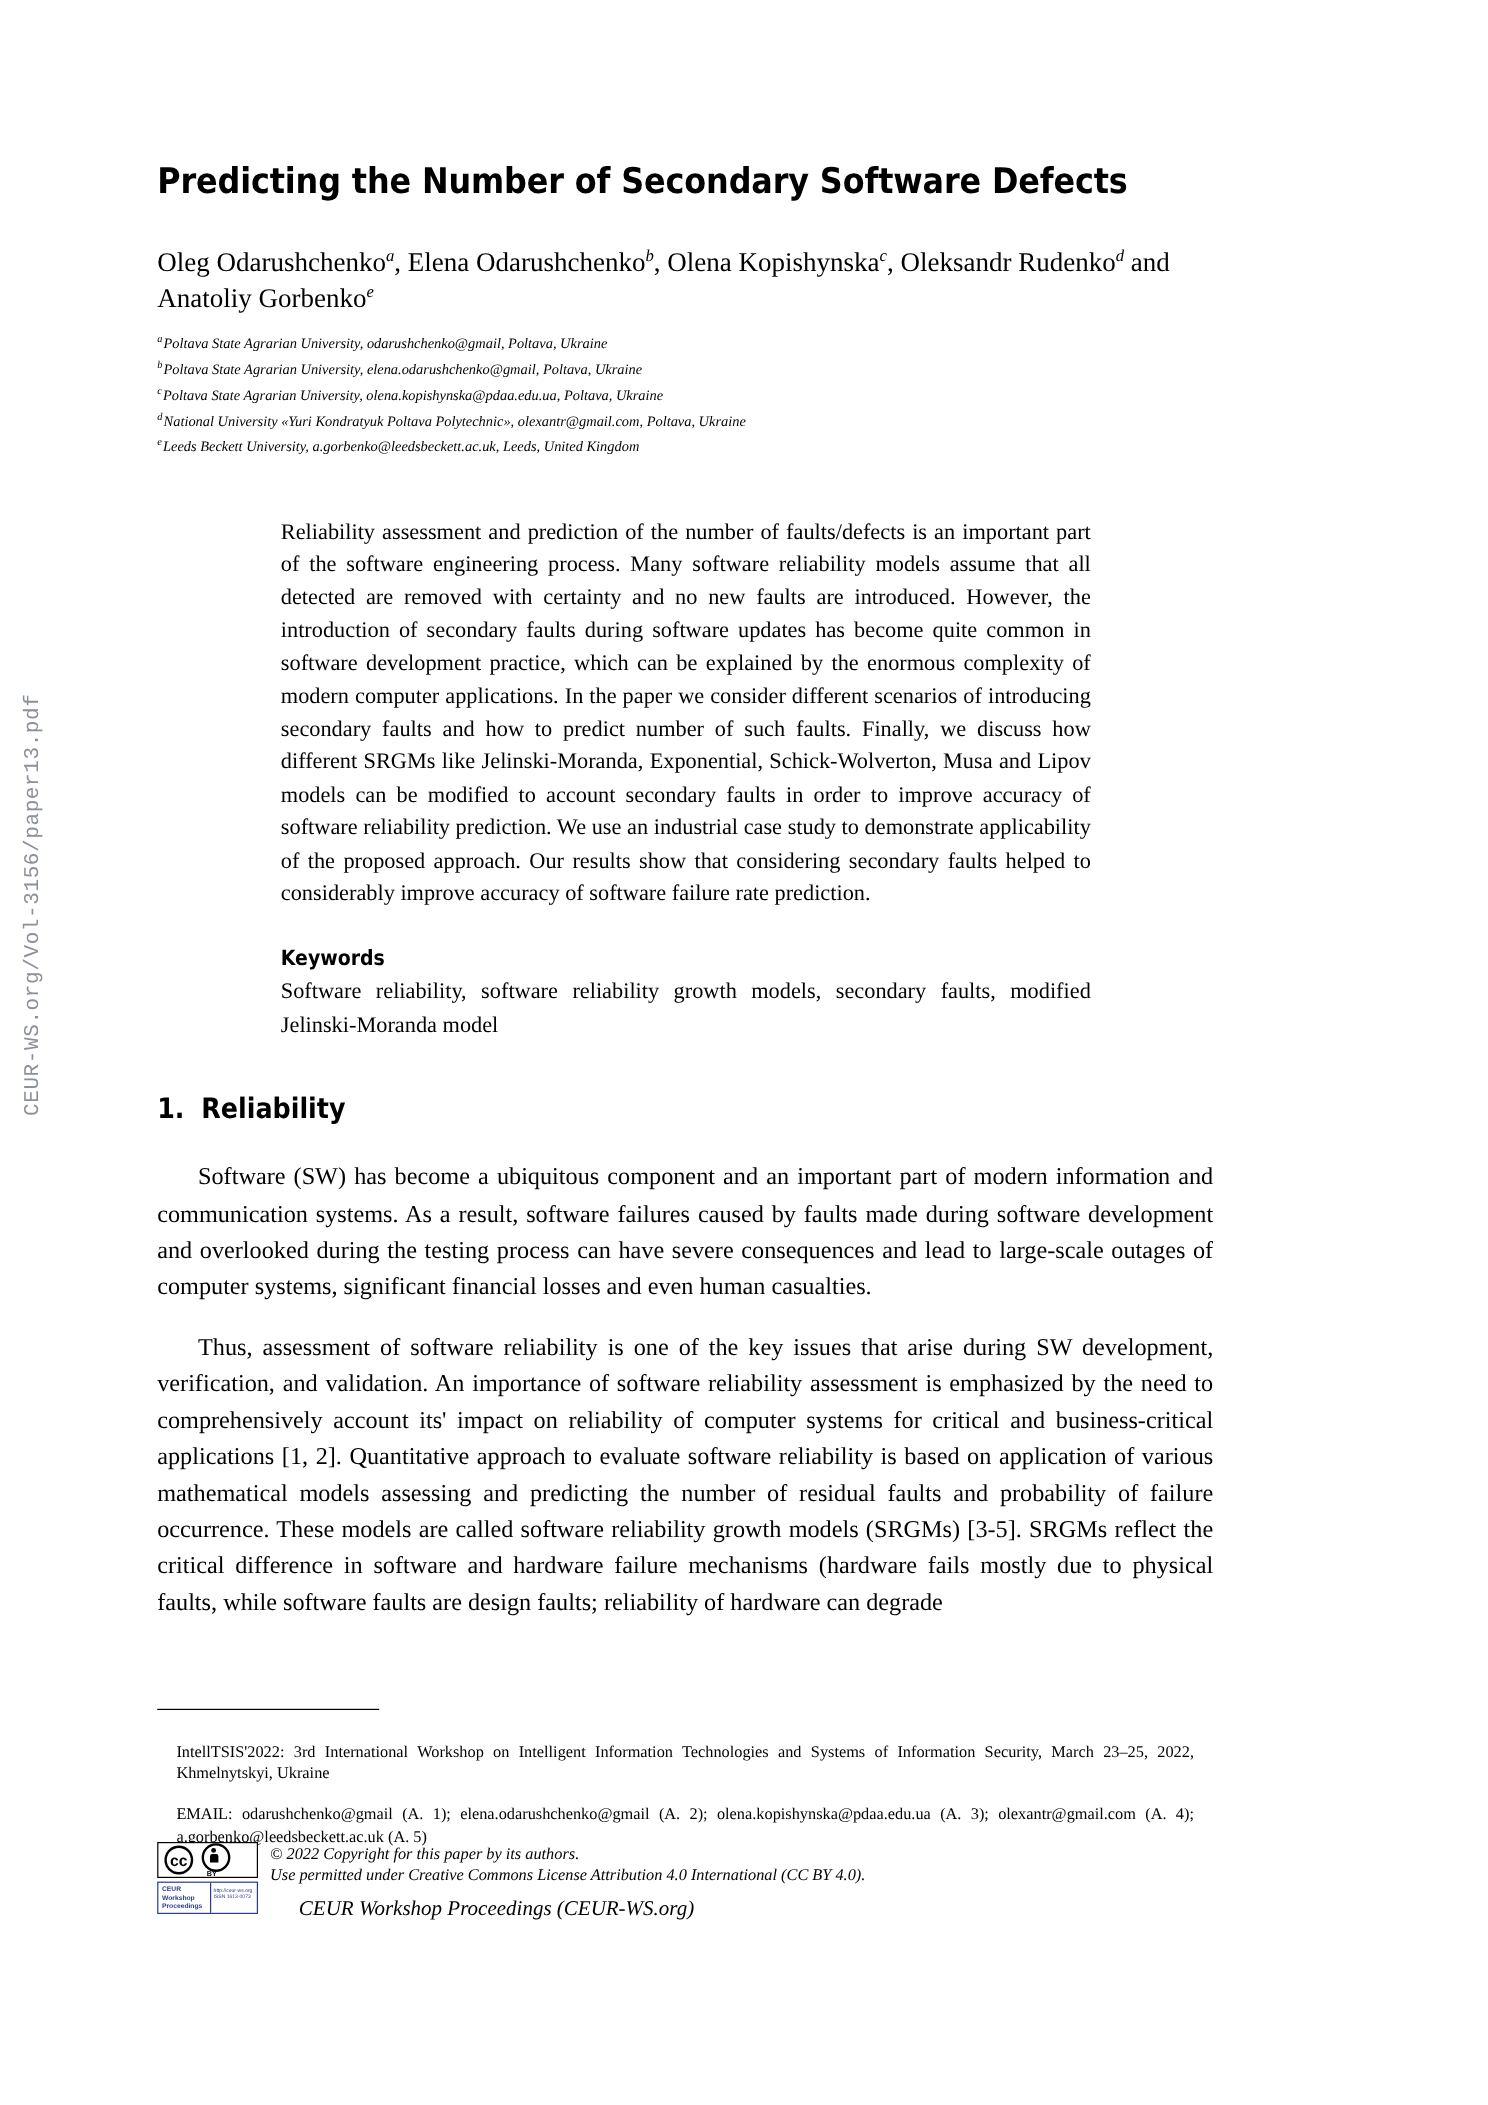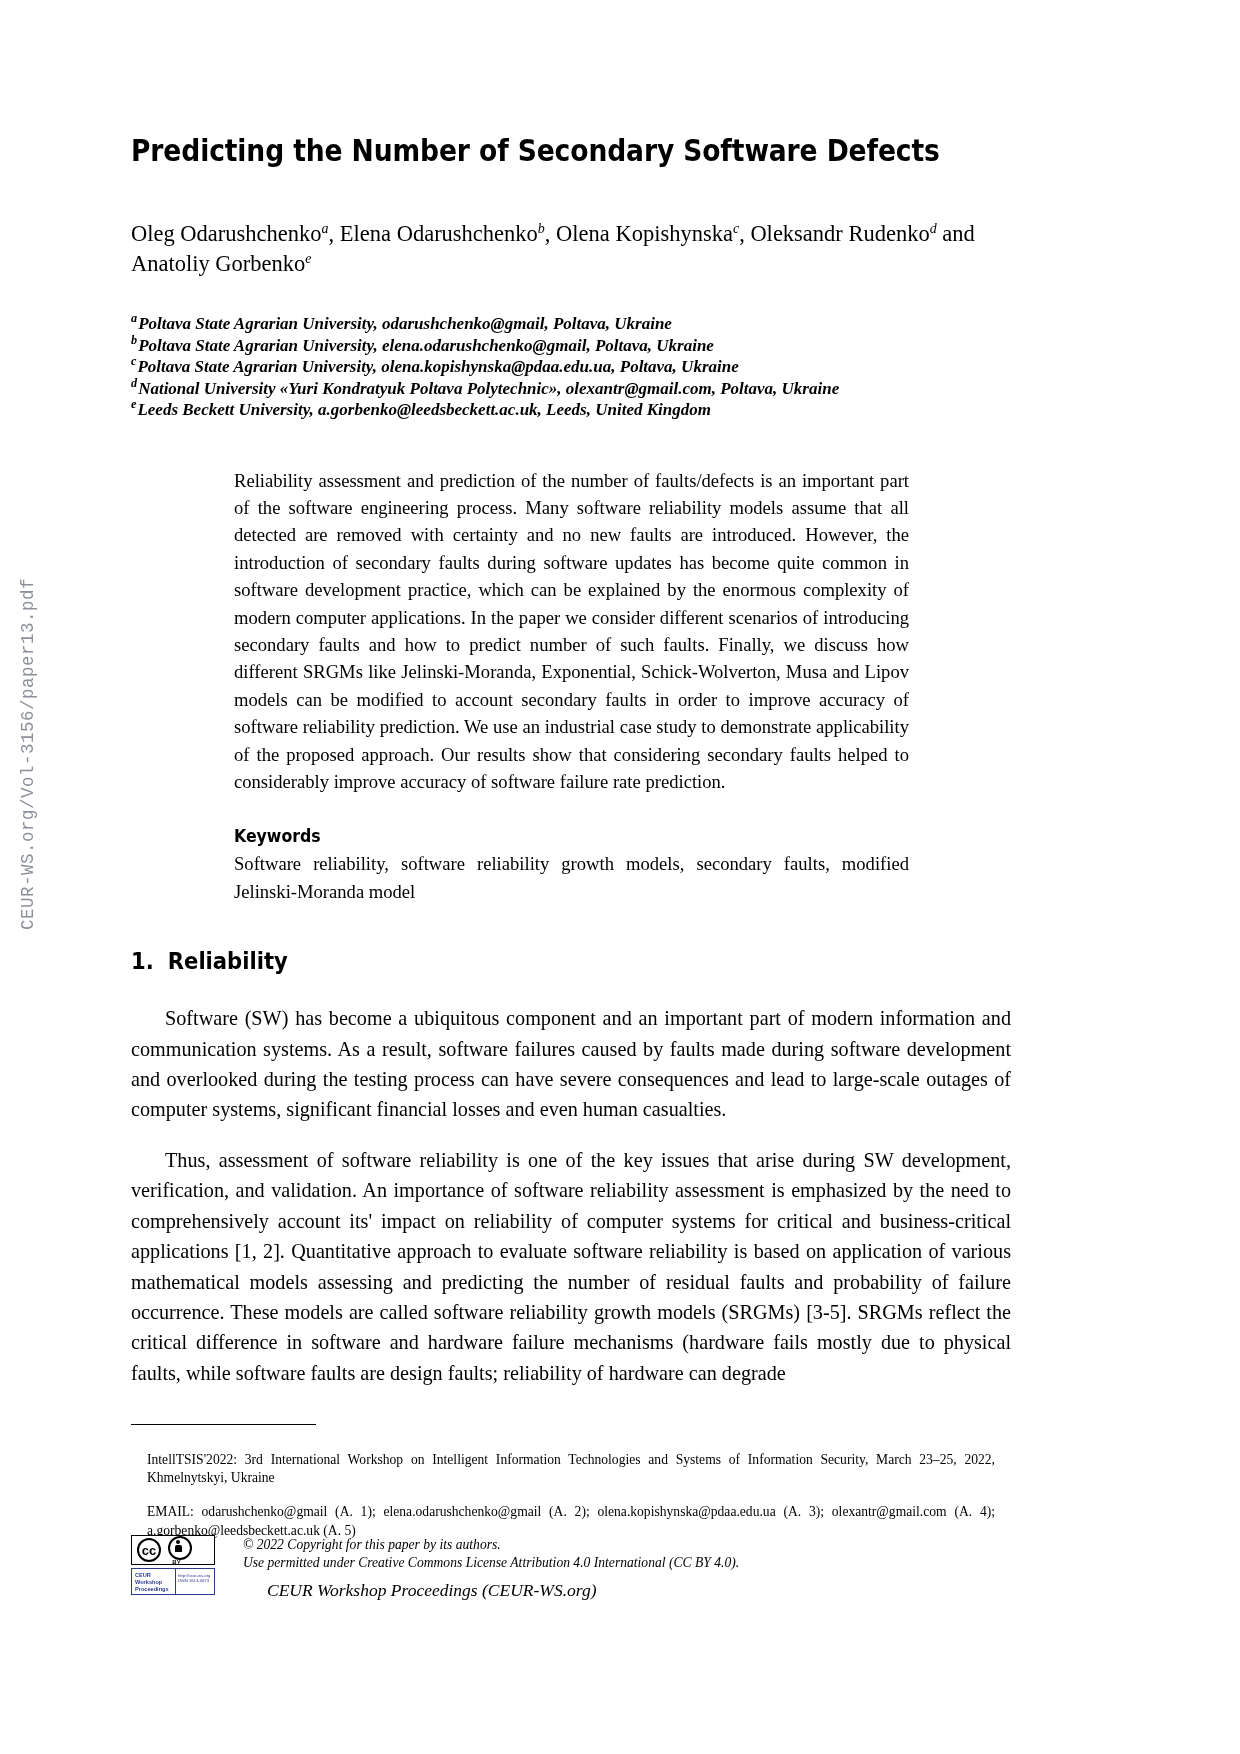--- a/index.html
+++ b/index.html
@@ -50,32 +50,31 @@
     text-align: justify;
     color: #000;
   }
   .title .l1 { display: block; text-align: justify; text-align-last: justify; }
   .title .l2 { display: block; }
 
   
   .authors {
     font-size: 22.5px;
     line-height: 30px;
-    margin-top: 48px;
+    margin-top: 33px;
     color: #000;
   }
   .authors sup { font-size: 0.62em; font-style: italic; vertical-align: super; line-height: 0; }
 
   
   .affiliations {
-    margin-top: 34px;
+    margin-top: 12px;
     font-style: italic;
-    font-size: 17px;
+    font-size: 12px;
     line-height: 21.5px;
-    font-weight: bold;
   }
   .aff-line { display: block; white-space: nowrap; }
   .aff-line sup { font-size: 0.72em; vertical-align: super; line-height: 0; padding-right: 1px; }
 
   
   .abs-block {
     margin-left: 103px;
     margin-top: 46px;
     width: 675px;
   }
@@ -136,21 +135,21 @@
   .footnote p { margin: 16px; }
 
   
   .license-area {
     position: absolute;
     left: 131px;
     top: 1535px;
     width: 880px;
     display: flex;
     align-items: flex-start;
-    gap: 28px;
+    gap: 10px;
   }
   .badges { width: 84px; flex: 0 0 84px; }
   .cc-badge {
     width: 84px; height: 30px;
     border: 1.3px solid #000;
     background: #fff;
     display: flex; align-items: center;
     box-sizing: border-box;
   }
   .cc-circ {

